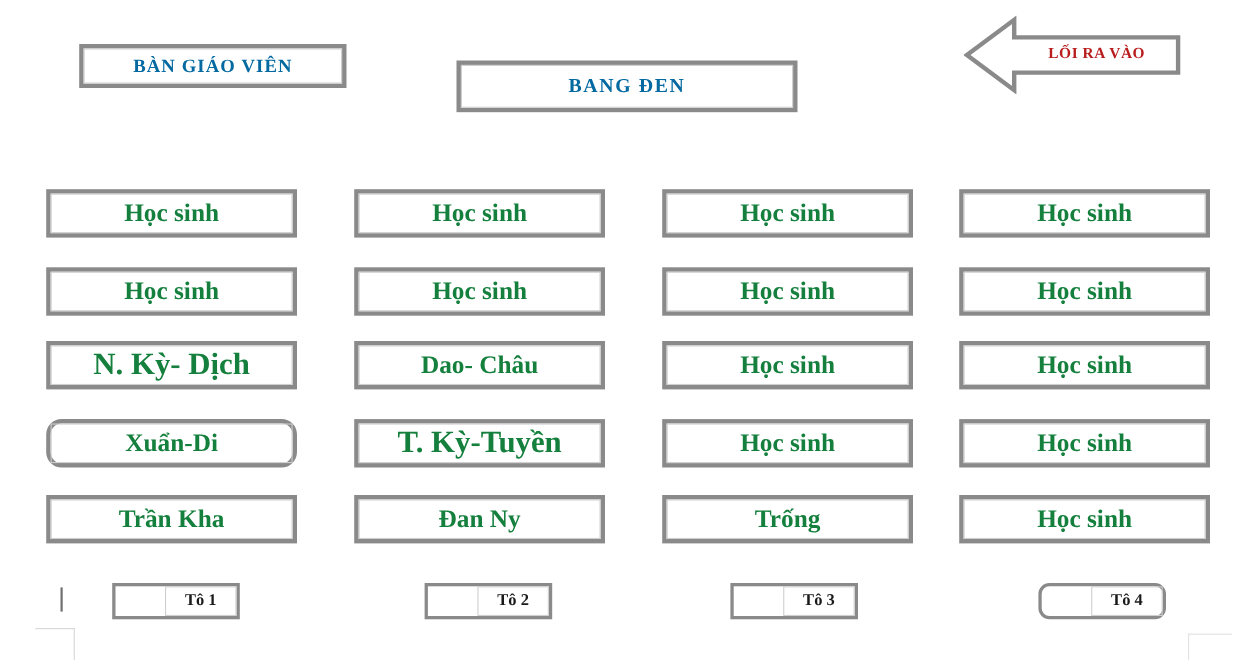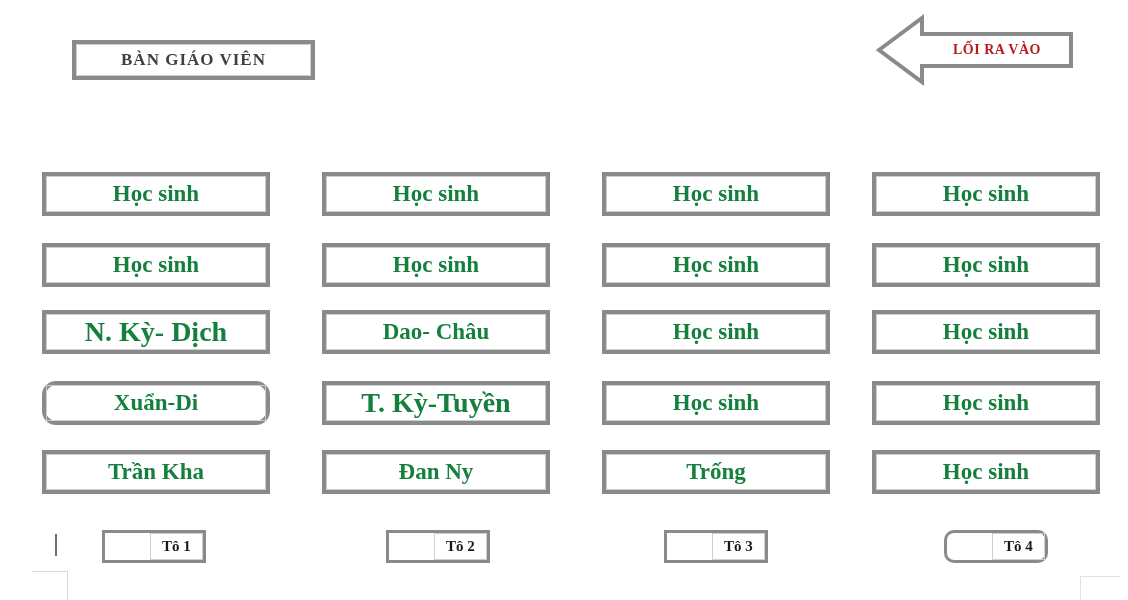--- a/index.html
+++ b/index.html
@@ -37,21 +37,21 @@
     display: flex;
     align-items: center;
     justify-content: center;
     padding: 0 4px;
   }
 
   
   .header-box .inner {
     font-weight: bold;
     letter-spacing: 0.5px;
-    color: #404040;
+    color: #0369a1;
     text-align: center;
   }
   #teacher-desk {
     left: 72px;
     top: 40px;
     width: 243px;
     height: 40px;
   }
   #teacher-desk .inner { font-size: 17px; letter-spacing: 1px; }
 
@@ -101,21 +101,21 @@
     font-size: 23px;
     font-weight: bold;
     color: #15803d;
     white-space: nowrap;
   }
   .seat.tight .inner { font-size: 28px; }
 
   
   .group-label {
     height: 33px;
-    width: 104px;
+    width: 116px;
     border-width: 3px;
     padding-left: 45px;
   }
   .group-label .inner {
     font-size: 15px;
     font-weight: bold;
     color: #1a1a1a;
   }
 
   
@@ -161,20 +161,23 @@
 </style>
 </head>
 <body>
 
 <div id="canvas">
 
   <div class="box header-box" id="teacher-desk">
     <span class="inner">BÀN GIÁO VIÊN</span>
   </div>
 
+  <div class="box header-box" id="blackboard">
+    <span class="inner">BANG ĐEN</span>
+  </div>
 
   <div id="entrance-arrow">
     <svg viewBox="0 0 198 72" preserveAspectRatio="none">
       <polygon points="3,36 46,4 46,20 195,20 195,52 46,52 46,68" fill="#ffffff" stroke="#8a8a8a" stroke-width="4" stroke-linejoin="miter"></polygon>
     </svg>
     <span class="arrow-label">LỐI RA VÀO</span>
   </div>
 
   <div id="seat-grid">
       <div class="box seat" style="left: 42px; top: 172px; width: 228px;">

